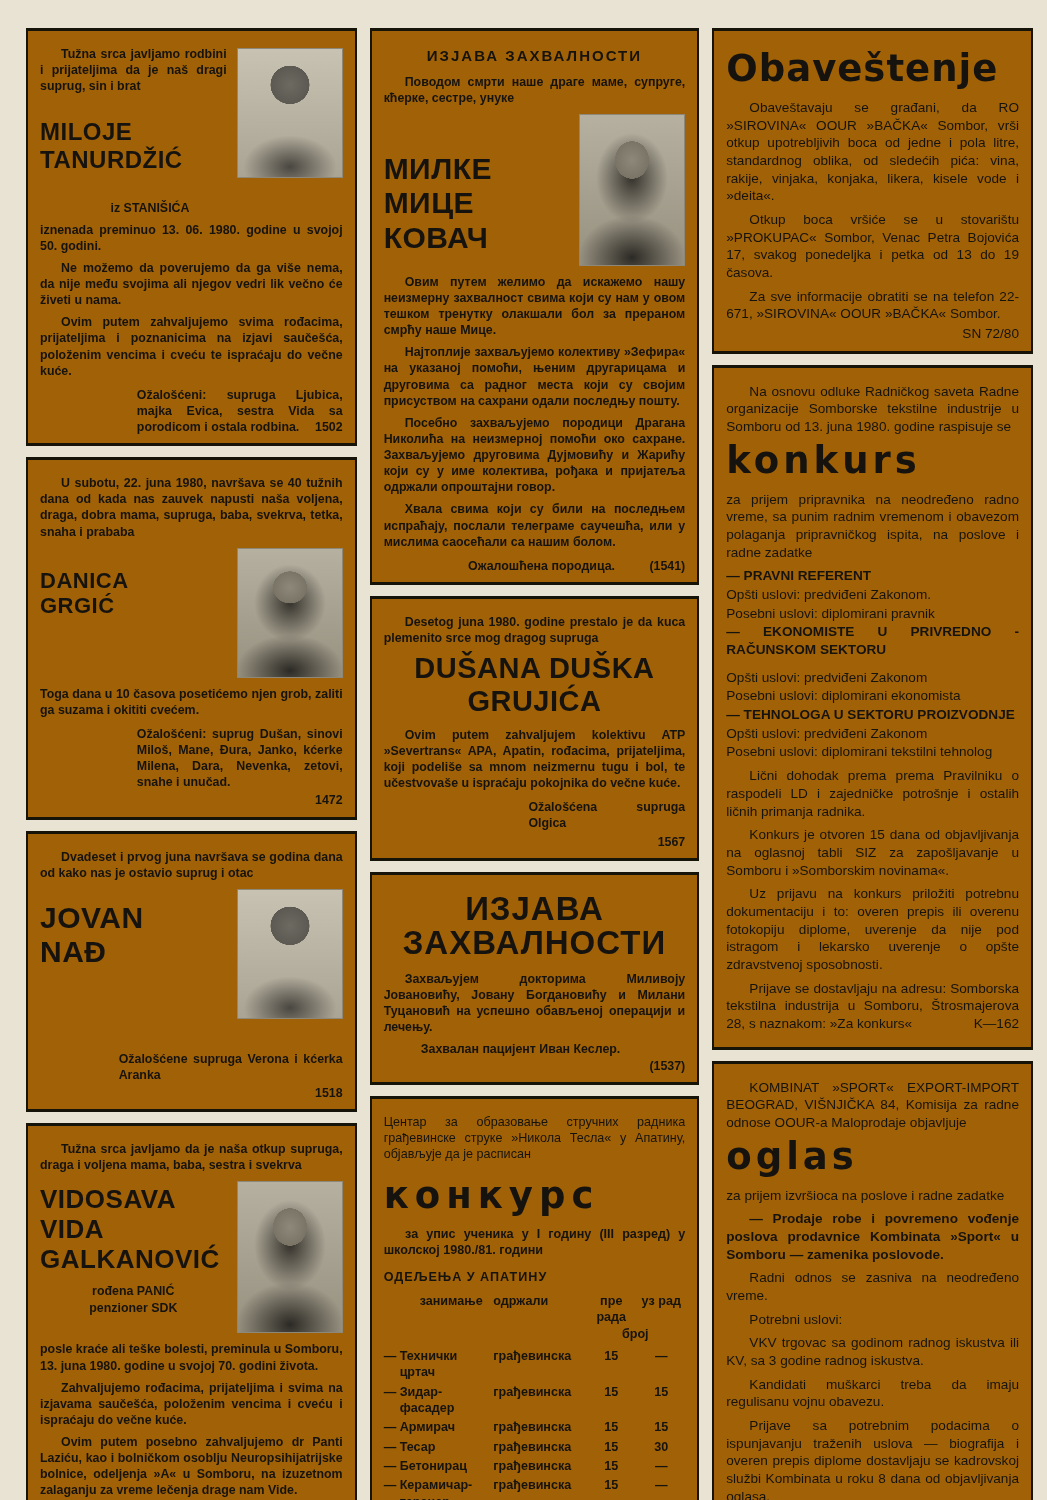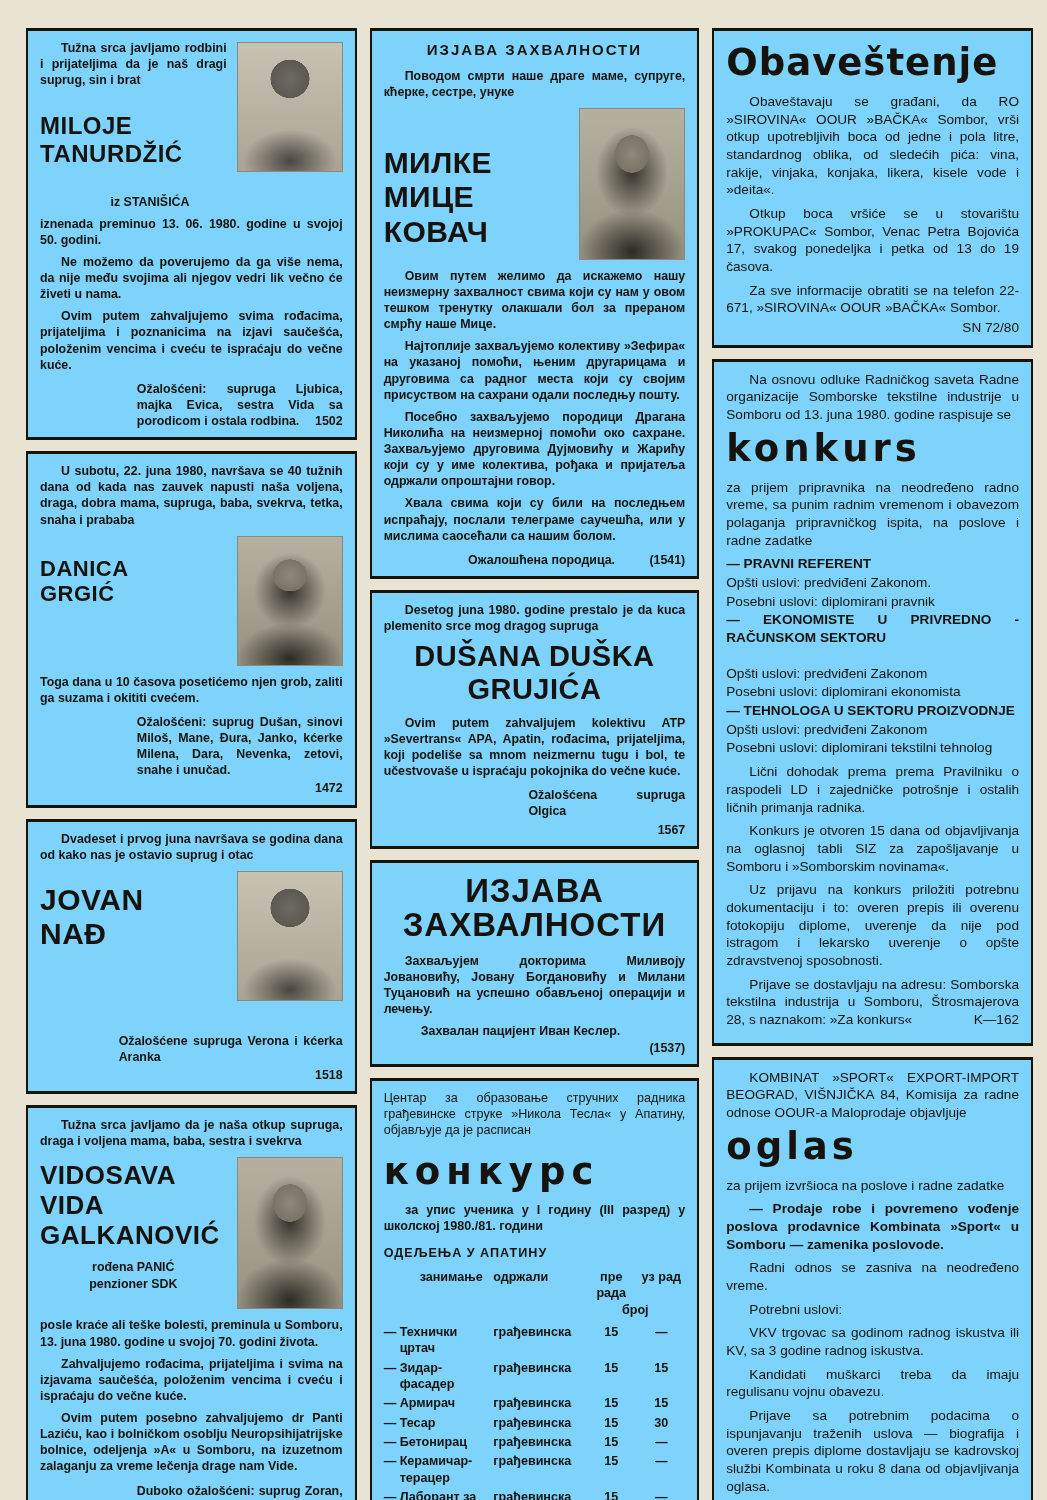--- a/index.html
+++ b/index.html
@@ -8,23 +8,23 @@
     background:#e8e3d3;color:#16130f;
     font-family:"Liberation Sans",sans-serif;
     padding:28px 14px 4px 26px;overflow:hidden;
   }
   .page{display:flex;gap:13px;}
   .col{display:flex;flex-direction:column;}
   .col-left{width:335px;}
   .col-mid{width:334px;}
   .col-right{width:325px;}
   .box{
-    background:#7dd3fc;border:2px solid #161309;
+    background:#a16207;border:2px solid #161309;
     border-top-width:3px;border-bottom-width:3px;
-    padding:9px 12px 8px;margin-bottom:11px;overflow:hidden;
+    padding:15px 12px 8px;margin-bottom:11px;overflow:hidden;
     font-size:12.4px;line-height:1.3;
   }
   .box.bold-body{font-weight:bold;}
   .box p{margin:0 0 6px;text-align:justify;text-indent:1.7em;}
   .box p.noind{text-indent:0;}
   .name{
     font-weight:bold;font-size:26px;line-height:1.15;
     margin:12px 0 8px;letter-spacing:.5px;text-indent:0;text-align:left;
   }
   .name.center{text-align:center;}
@@ -244,21 +244,21 @@
       <div class="numline" style="font-weight:normal;">SN 72/80</div>
     </div>
 
     <div class="box" style="font-size:13.6px;">
       <p>Na osnovu odluke Radničkog saveta Radne organizacije Somborske tekstilne industrije u Somboru od 13. juna 1980. godine raspisuje se</p>
       <div class="fat-title" style="letter-spacing:4px;">konkurs</div>
       <p class="noind">za prijem pripravnika na neodređeno radno vreme, sa punim radnim vremenom i obavezom polaganja pripravničkog ispita, na poslove i radne zadatke</p>
       <p class="noind" style="font-weight:bold;margin-bottom:1px;">— PRAVNI REFERENT</p>
       <p class="noind" style="margin-bottom:1px;">Opšti uslovi: predviđeni Zakonom.</p>
       <p class="noind" style="margin-bottom:1px;">Posebni uslovi: diplomirani pravnik</p>
-      <p class="noind" style="font-weight:bold;margin-bottom:18px;">— EKONOMISTE U PRIVREDNO - RAČUNSKOM SEKTORU</p>
+      <p class="noind" style="font-weight:bold;margin-bottom:10px;">— EKONOMISTE U PRIVREDNO - RAČUNSKOM SEKTORU</p>
       <p class="noind" style="margin-bottom:1px;">Opšti uslovi: predviđeni Zakonom</p>
       <p class="noind" style="margin-bottom:1px;">Posebni uslovi: diplomirani ekonomista</p>
       <p class="noind" style="font-weight:bold;margin-bottom:1px;">— TEHNOLOGA U SEKTORU PROIZVODNJE</p>
       <p class="noind" style="margin-bottom:1px;">Opšti uslovi: predviđeni Zakonom</p>
       <p class="noind">Posebni uslovi: diplomirani tekstilni tehnolog</p>
       <p>Lični dohodak prema prema Pravilniku o raspodeli LD i zajedničke potrošnje i ostalih ličnih primanja radnika.</p>
       <p>Konkurs je otvoren 15 dana od objavljivanja na oglasnoj tabli SIZ za zapošljavanje u Somboru i »Somborskim novinama«.</p>
       <p>Uz prijavu na konkurs priložiti potrebnu dokumentaciju i to: overen prepis ili overenu fotokopiju diplome, uverenje da nije pod istragom i lekarsko uverenje o opšte zdravstvenoj sposobnosti.</p>
       <p><span>Prijave se dostavljaju na adresu: Somborska tekstilna industrija u Somboru, Štrosmajerova 28, s naznakom: »Za konkurs«</span> <span class="num" style="font-weight:normal;">K—162</span></p>
     </div>

